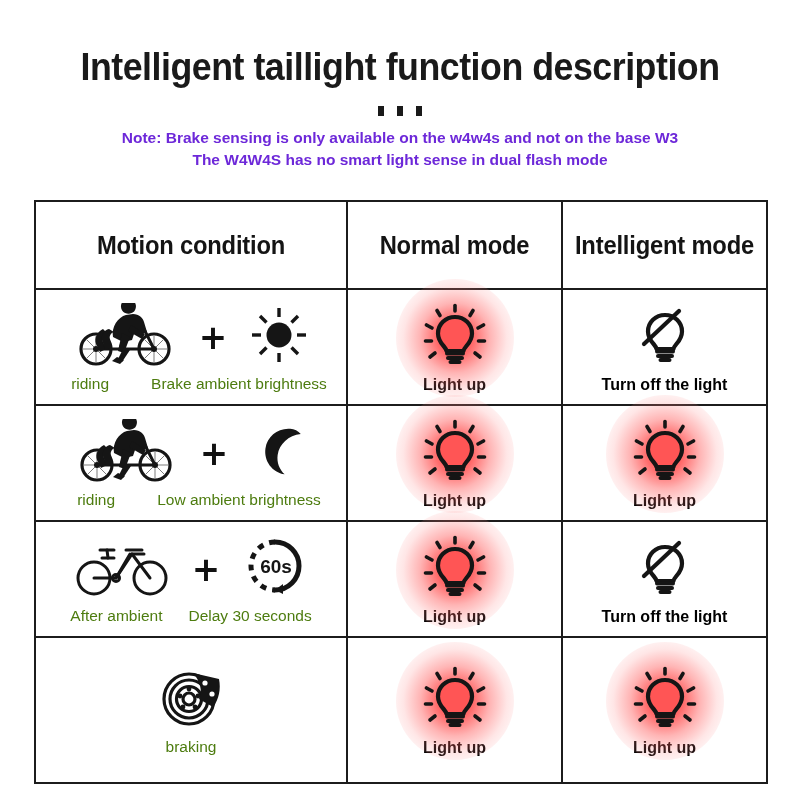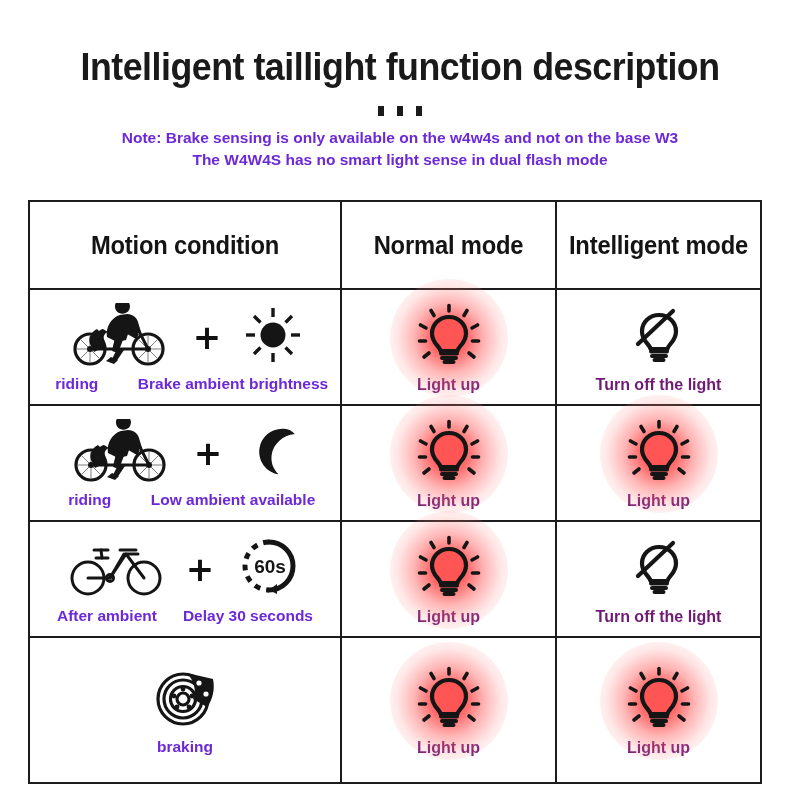--- a/index.html
+++ b/index.html
@@ -49,21 +49,21 @@
     color: #6d28d9;
     font-size: 15.5px;
     font-weight: 600;
     line-height: 22px;
     white-space: nowrap;
   }
 
   
   .table-wrap {
     position: absolute;
-    left: 28px;
+    left: 34px;
     top: 200px;
     width: 732px;
     height: 552px;
   }
   table.matrix {
     width: 732px;
     height: 552px;
     border-collapse: collapse;
     table-layout: fixed;
   }
@@ -115,22 +115,22 @@
     font-family: "DejaVu Sans", sans-serif;
     margin: 0 4px;
   }
   .cond-labels {
     display: flex;
     align-items: baseline;
     justify-content: center;
     gap: 26px;
     margin-top: 2px;
     font-size: 15.5px;
-    font-weight: 700;
-    color: #6d28d9;
+    font-weight: 400;
+    color: #4d7c0f;
   }
   .cond-labels.single { gap: 0; }
   .lbl-a { min-width: 70px; text-align: center; }
   .lbl-b { text-align: center; }
 
   
   .mode-cell-inner {
     display: flex;
     flex-direction: column;
     align-items: center;
@@ -140,21 +140,21 @@
   .mode-icon-slot {
     height: 74px;
     display: flex;
     align-items: center;
     justify-content: center;
     position: relative;
   }
   .mode-label {
     font-size: 16px;
     font-weight: 600;
-    color: #701a75;
+    color: #000000;
     margin-top: 1px;
   }
 
   
   .glow {
     position: absolute;
     width: 118px;
     height: 118px;
     border-radius: 50%;
     background: radial-gradient(circle,
@@ -352,21 +352,21 @@
             </span>
             <span class="plus-sign">+</span>
             <span>
               <svg width="58" height="58" viewBox="0 0 58 58">
                 <path d="M42 8 C30 11 22 21 22 32 c0 7.5 3.8 14.2 9.6 18.2 C19 50 9 39.8 9 27.2 9 15 18.5 5 30.8 4.3 34.9 4 39 5.4 42 8 Z" fill="#151515" transform="translate(6,2) rotate(8 29 29)"></path>
               </svg>
             </span>
           </div>
           <div class="cond-labels">
             <span class="lbl-a">riding</span>
-            <span class="lbl-b">Low ambient available</span>
+            <span class="lbl-b">Low ambient brightness</span>
           </div>
         </div>
       </td>
 
       <td>
         <div class="mode-cell-inner">
           <div class="mode-icon-slot">
             <span class="glow"></span>
             <span class="bulb-svg">
               <svg width="66" height="66" viewBox="0 0 66 66">

